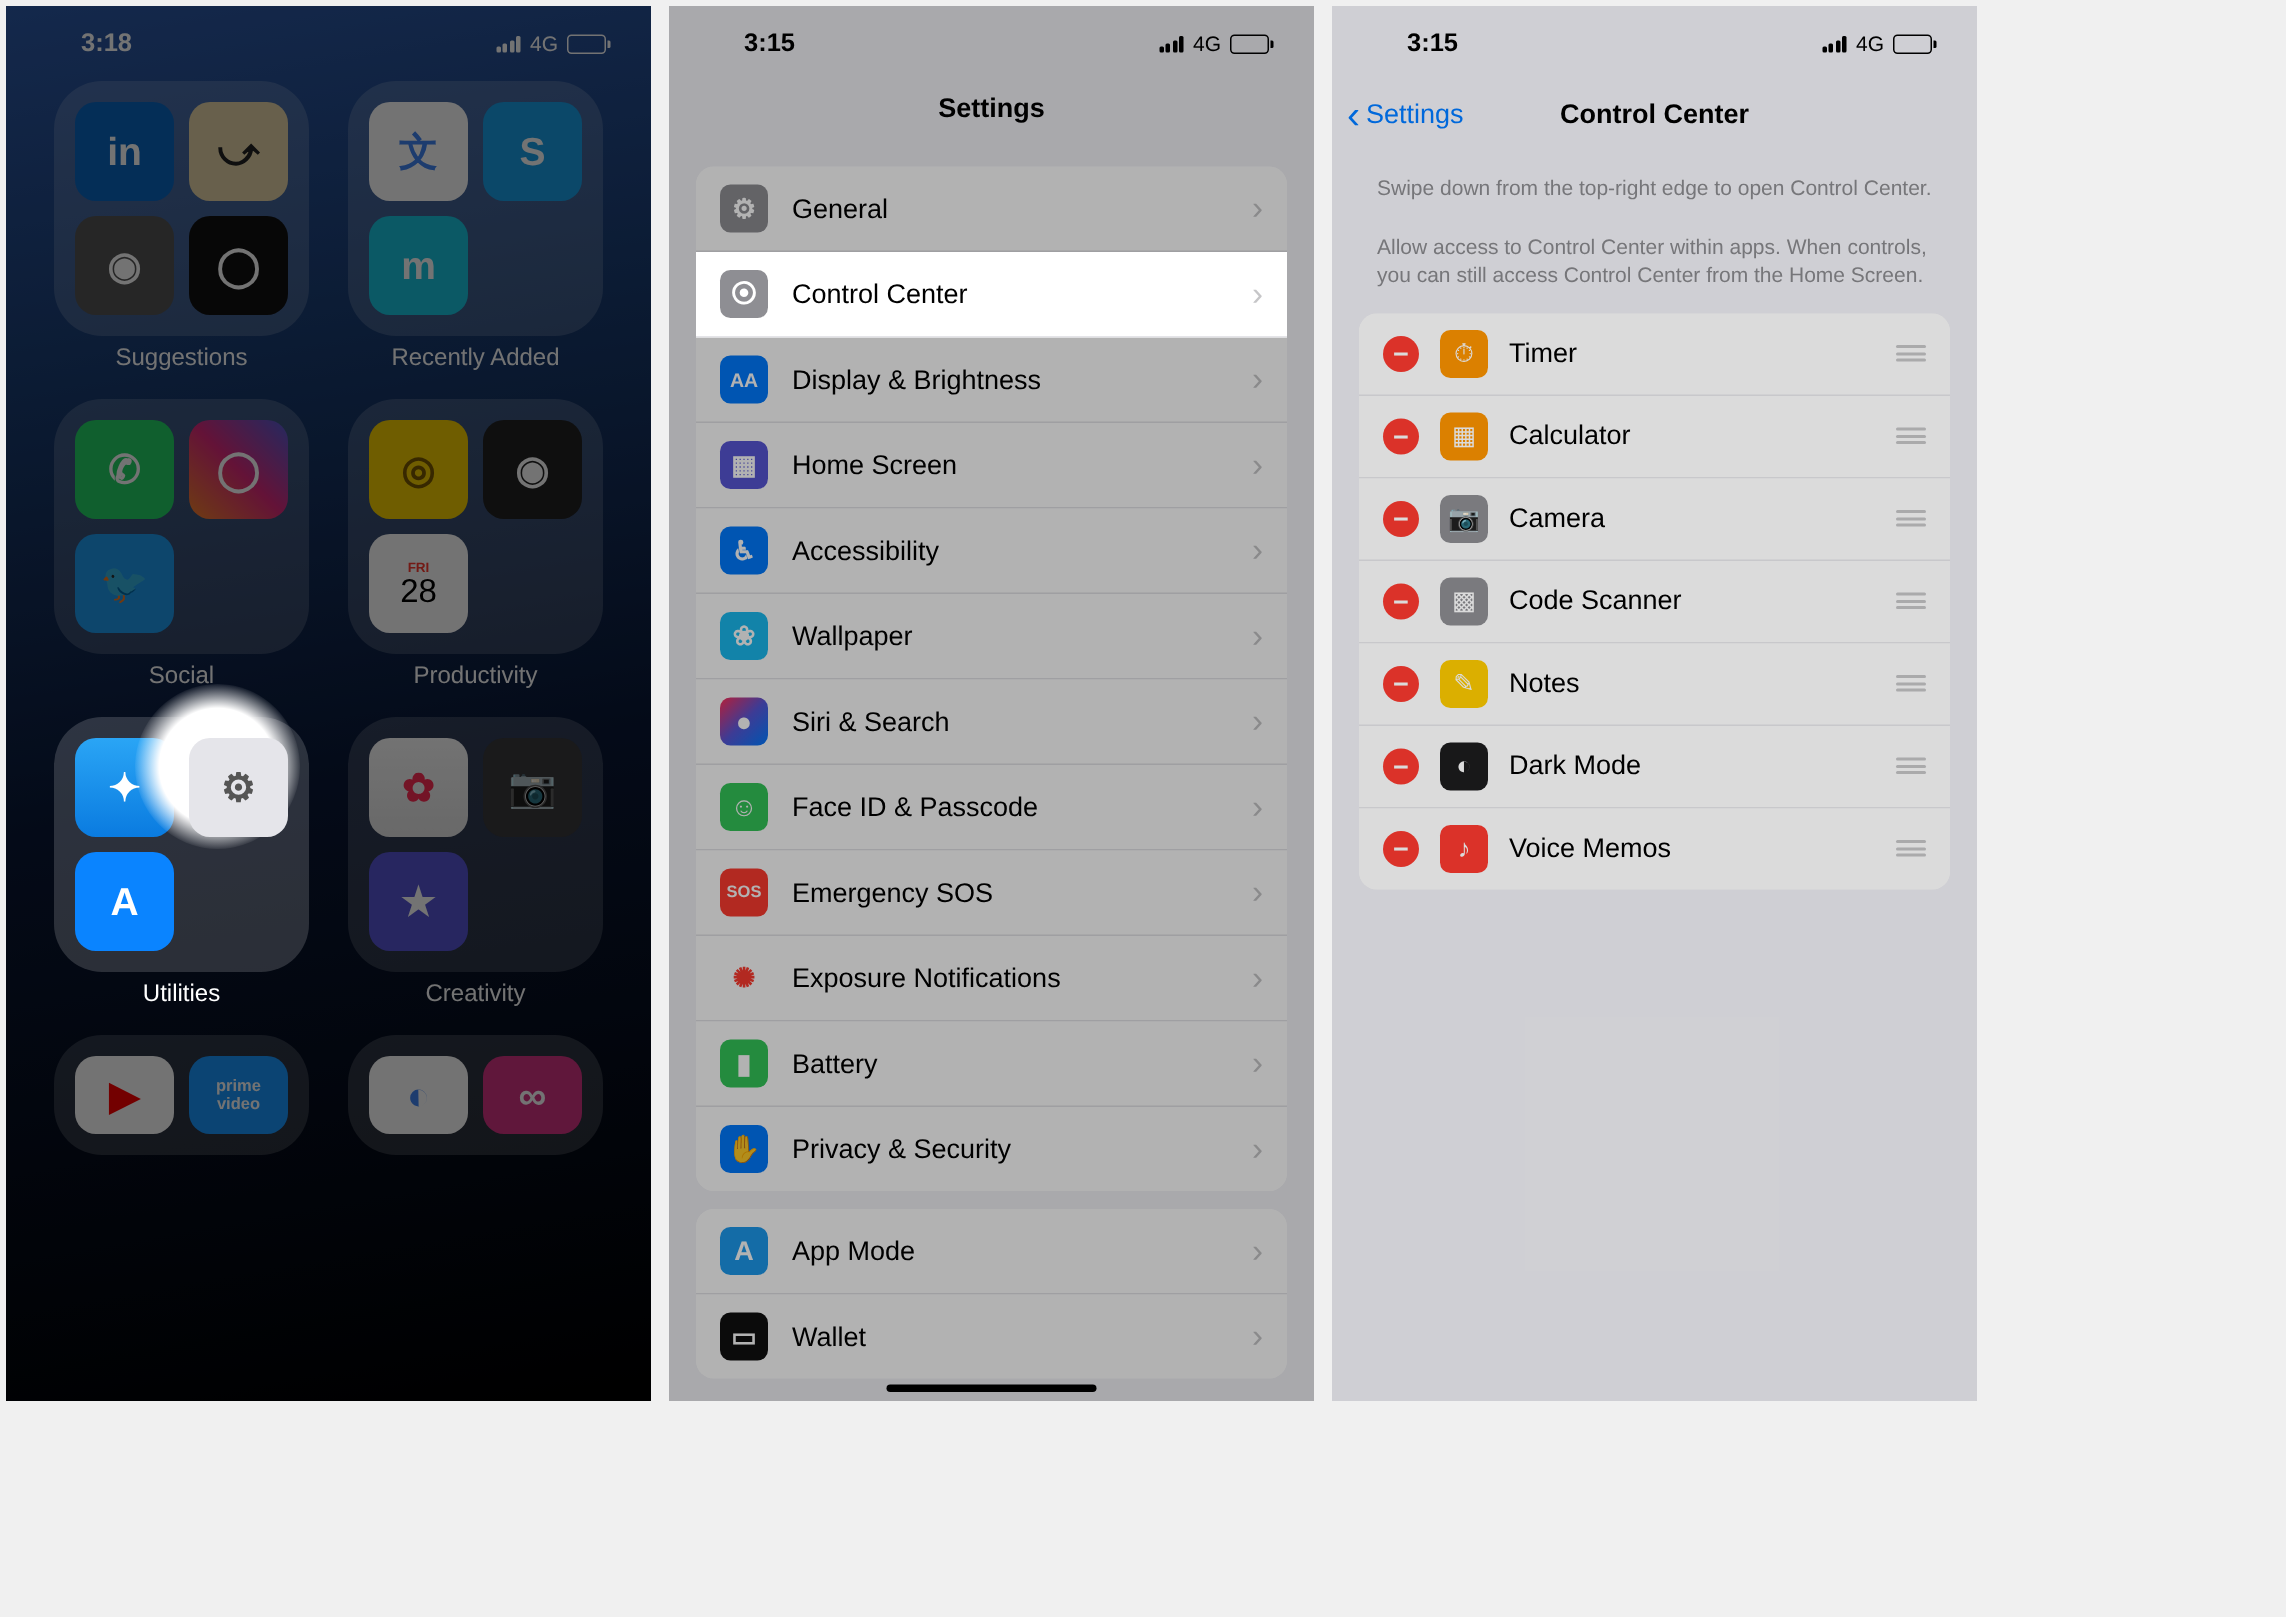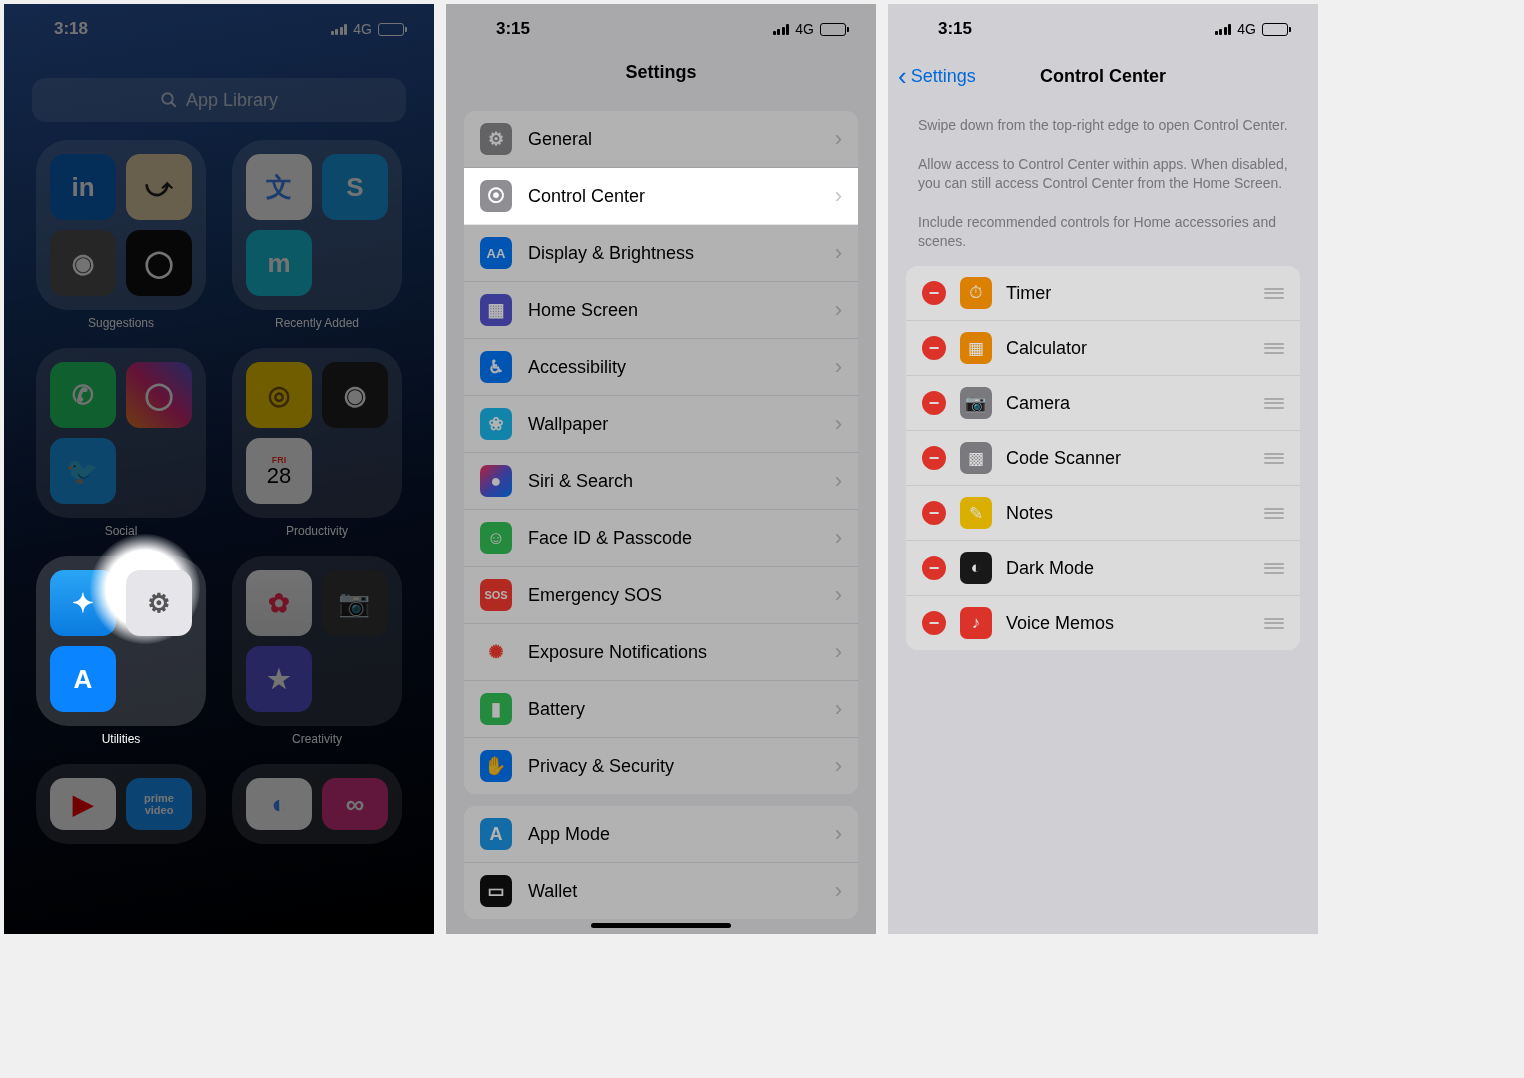--- a/index.html
+++ b/index.html
@@ -77,21 +77,21 @@
     width: 170px; height: 170px;
     background: rgba(255,255,255,0.16);
     border-radius: 32px;
     display: grid;
     grid-template-columns: 1fr 1fr;
     grid-template-rows: 1fr 1fr;
     gap: 10px;
     padding: 14px;
     position: relative;
   }
-  .folder-label { font-size: 12px; color: #fff; text-align:right;}
+  .folder-label { font-size: 16px; color: #fff; text-align:right;}
   .app {
     border-radius: 14px;
     display:flex; align-items:center; justify-content:center;
     font-size: 26px; color:#fff; font-weight:700;
     position: relative;
   }
   .app.mini-grid {
     display:grid; grid-template-columns:1fr 1fr; grid-template-rows:1fr 1fr; gap:3px; padding:3px;
     background: transparent;
   }
@@ -200,27 +200,20 @@
           <span></span>
           <span></span>
           <span></span>
           <span></span>
         </span>
       <span>4G</span>
       <span class="battery"><span class="fill"></span></span>
     </div>
   </div>
 
-  <div class="search-pill">
-    <svg width="18" height="18" viewBox="0 0 24 24" fill="none" stroke="currentColor" stroke-width="2.5">
-        <circle cx="10" cy="10" r="7"></circle>
-        <line x1="21" y1="21" x2="15" y2="15"></line>
-      </svg>
-    <span>App Library</span>
-  </div>
 
   <div class="folders-grid">
 
     <div class="folder">
       <div class="folder-box">
         <div class="app" style="background:#0a66c2">in</div>
         <div class="app" style="background:#e6d5a8;color:#222">⤻</div>
         <div class="app" style="background:#555">◉</div>
         <div class="app" style="background:#111">◯</div>
       </div>
@@ -435,23 +428,22 @@
   <div class="nav-bar">
     <div class="back">
       <span style="font-size:26px;line-height:0">‹</span>
       <span>Settings</span>
     </div>
     <div class="title">Control Center</div>
   </div>
 
   <div class="section-text">Swipe down from the top-right edge to open Control Center.</div>
 
-  <div class="section-text" style="padding-top:10px">Allow access to Control Center within apps. When disabled, you can still access Control Center from the Home Screen.</div>
-
-  <div class="section-text" style="padding-top:10px">Include recommended controls for Home accessories and scenes.</div>
+  <div class="section-text" style="padding-top:10px">Allow access to Control Center within apps. When controls, you can still access Control Center from the Home Screen.</div>
+
 
 
   <div class="cc-group">
     <div class="cc-row">
       <div class="remove-btn">−</div>
       <div class="cc-icon" style="background:#ff9500">⏱</div>
       <div class="cc-label">Timer</div>
       <div class="drag-handle">
           <span></span>
           <span></span>

